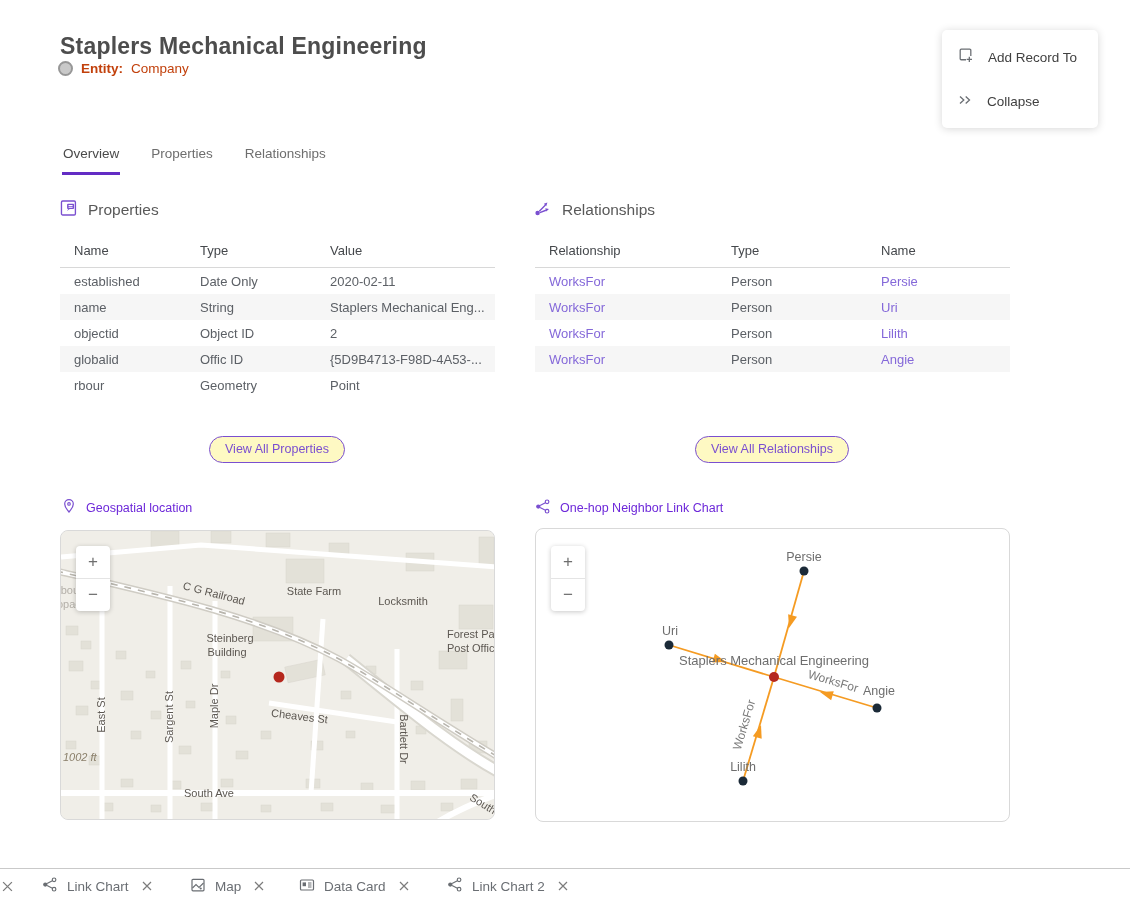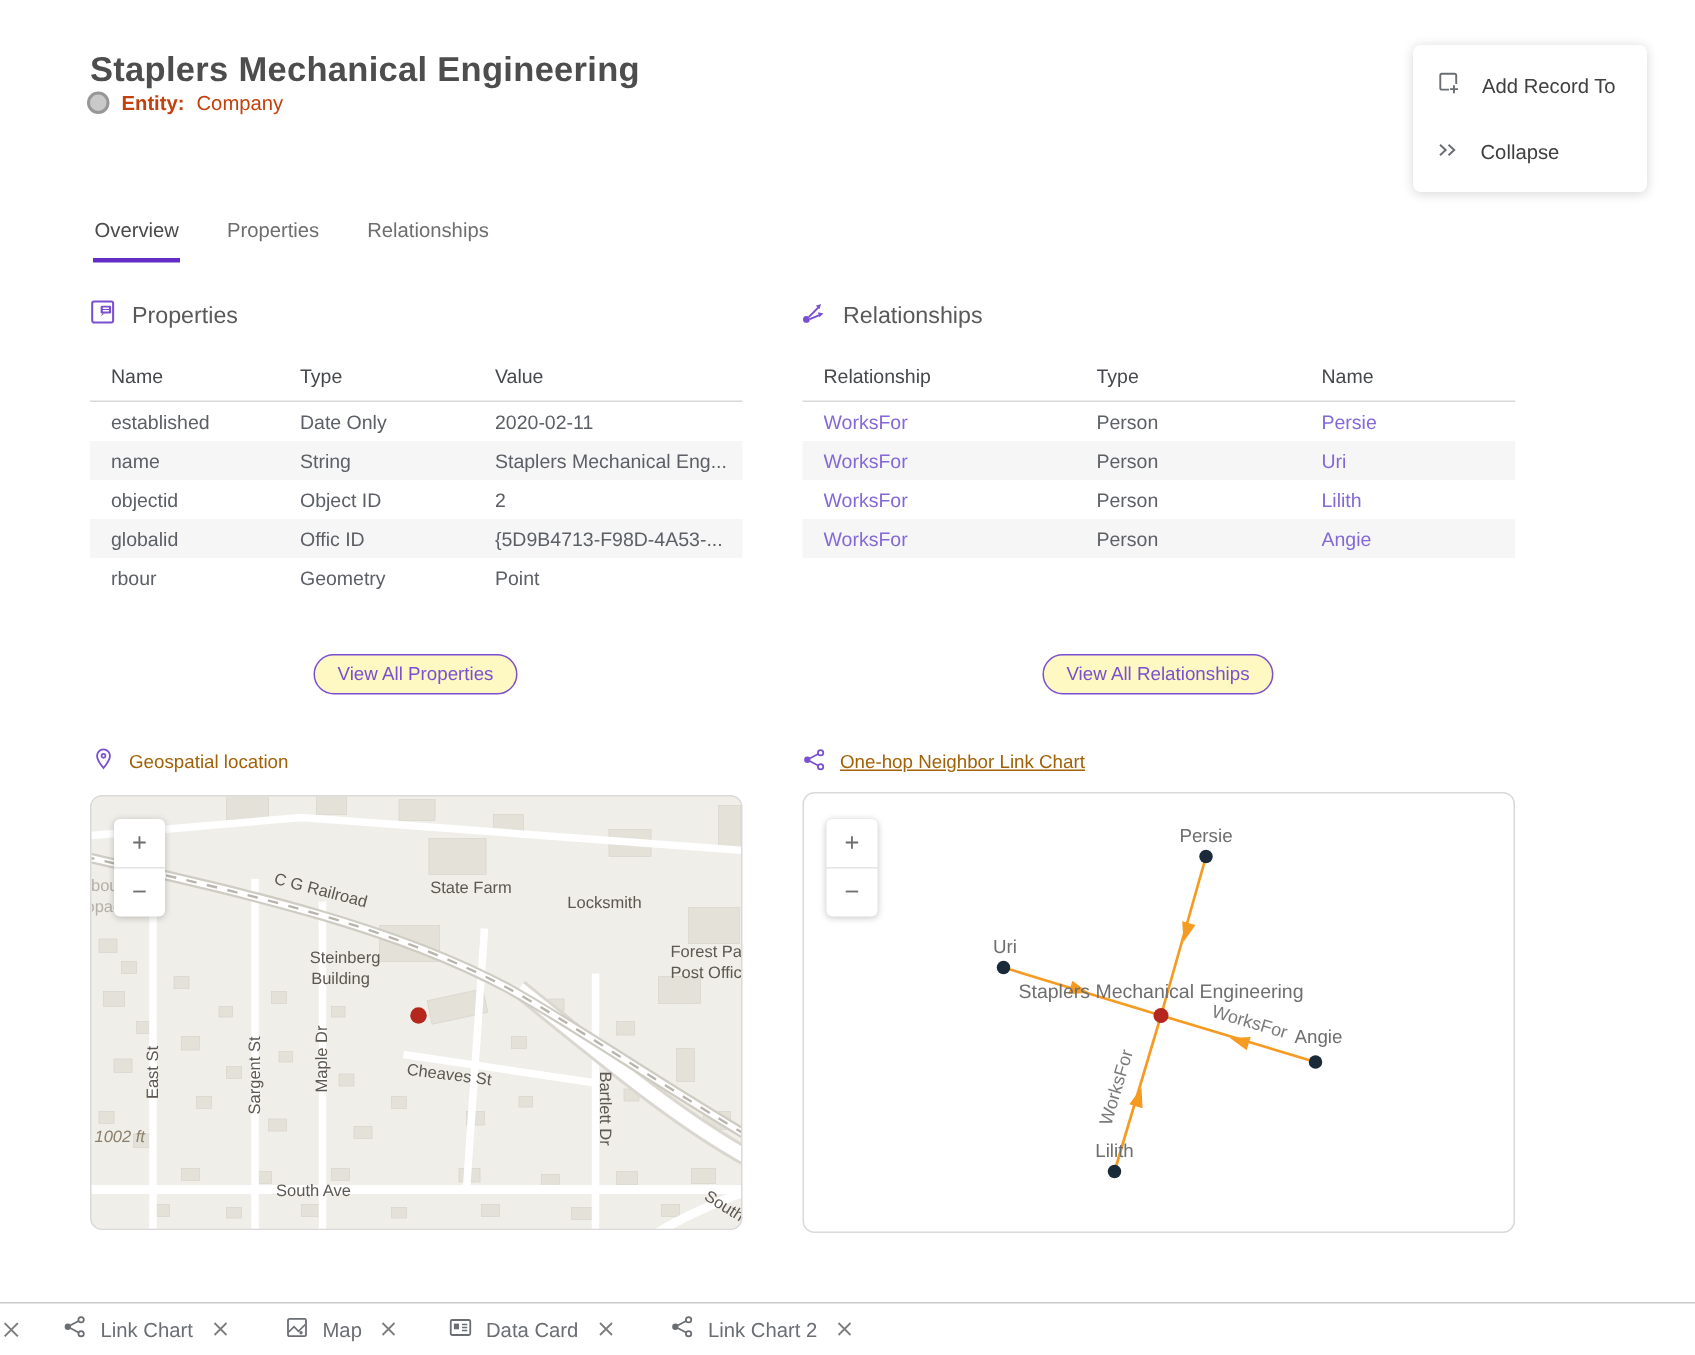--- a/index.html
+++ b/index.html
@@ -18,21 +18,21 @@
   .float-menu .menu-item { display: flex; align-items: center; gap: 14px; color: #404040; font-size: 13.5px; height: 26px; cursor: pointer; }
   .float-menu svg { flex: 0 0 auto; }
 
   
   .tabs { position: absolute; left: 62px; top: 128px; display: flex; gap: 30px; font-size: 13.5px; color: #6e6e6e; margin-top: 16px; }
   .tab { padding: 2px 1px 11px 1px; cursor: pointer; }
   .tab.active { color: #4a4a4a; border-bottom: 3px solid #632cc4; }
 
   
   .section-header { position: absolute; display: flex; align-items: center; gap: 10px; color: #595959; font-size: 15.5px; }
-  .section-header.small { font-size: 12.5px; color: #a16207; gap: 9px; }
+  .section-header.small { font-size: 12.5px; color: #6d28d9; gap: 9px; }
 
   
   .dtable { position: absolute; font-size: 13px; color: #5c6066; margin-top: 11px; }
   .dtable .thead { display: grid; padding: 4px 0 9px 14px; color: #45484c; border-bottom: 1px solid #d8d8d8; }
   .dtable .trow { display: grid; height: 26px; align-items: center; padding-left: 14px; }
   .dtable .trow.alt { background: #f6f6f6; }
   .dtable .cell { overflow: hidden; white-space: nowrap; text-overflow: clip; padding-right: 6px; }
   .props { left: 60px; top: 228px; width: 435px; }
   .props .thead, .props .trow { grid-template-columns: 126px 130px 1fr; }
   .rels { left: 535px; top: 228px; width: 475px; }
@@ -302,21 +302,21 @@
         <text class="map-label" transform="translate(238 189) rotate(7)" text-anchor="middle">Cheaves St</text>
         <text class="map-label" transform="translate(339 208) rotate(90)" text-anchor="middle">Bartlett Dr</text>
         <text class="map-label" x="148" y="266" text-anchor="middle">South Ave</text>
         <text class="map-label" transform="translate(420 276) rotate(32)" text-anchor="middle">South</text>
         <text class="map-label scale" x="2" y="230">1002 ft</text>
       </g>
       <circle cx="218" cy="146" r="5.5" fill="#b5271d"></circle>
     </svg>
   </div>
 
-  <div class="section-header small" style="left:534px; top:498px;text-decoration:underline;">
+  <div class="section-header small" style="left:534px; top:498px;">
     <span>
       <svg width="17" height="17" viewBox="0 0 16 16">
           <circle cx="4" cy="8" r="2" fill="#7a4fd0"></circle>
           <circle cx="12.3" cy="3.6" r="1.7" fill="none" stroke="#7a4fd0" stroke-width="1.1"></circle>
           <circle cx="12.3" cy="12.4" r="1.7" fill="none" stroke="#7a4fd0" stroke-width="1.1"></circle>
           <path d="M5.7 7 L10.7 4.4 M5.7 9 L10.7 11.6" stroke="#7a4fd0" stroke-width="1.1"></path>
         </svg>
     </span>
     <span>One-hop Neighbor Link Chart</span>
   </div>

